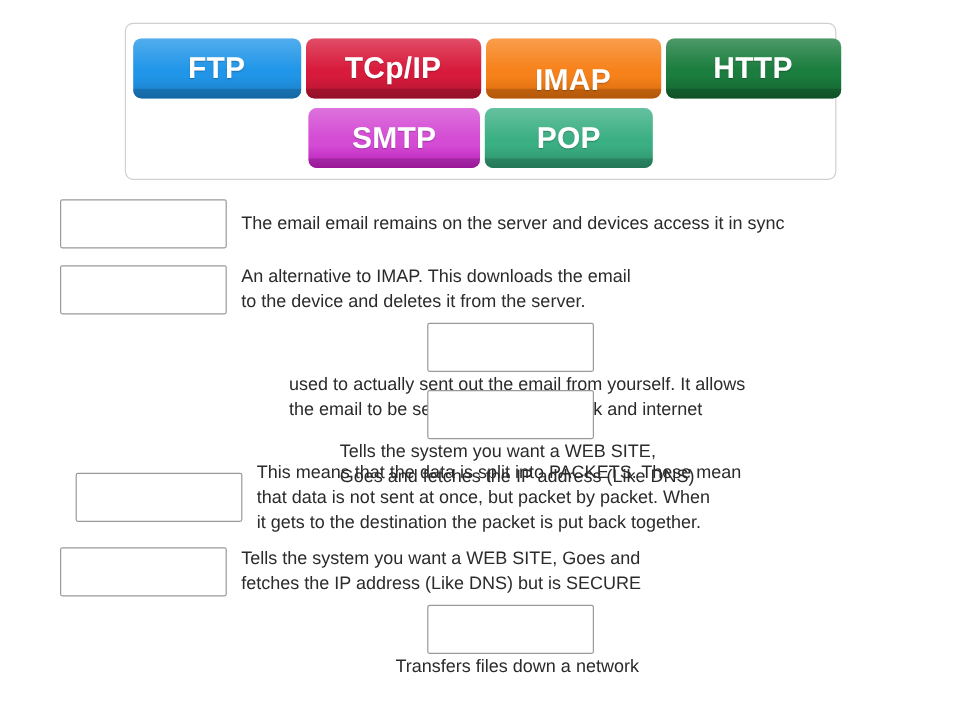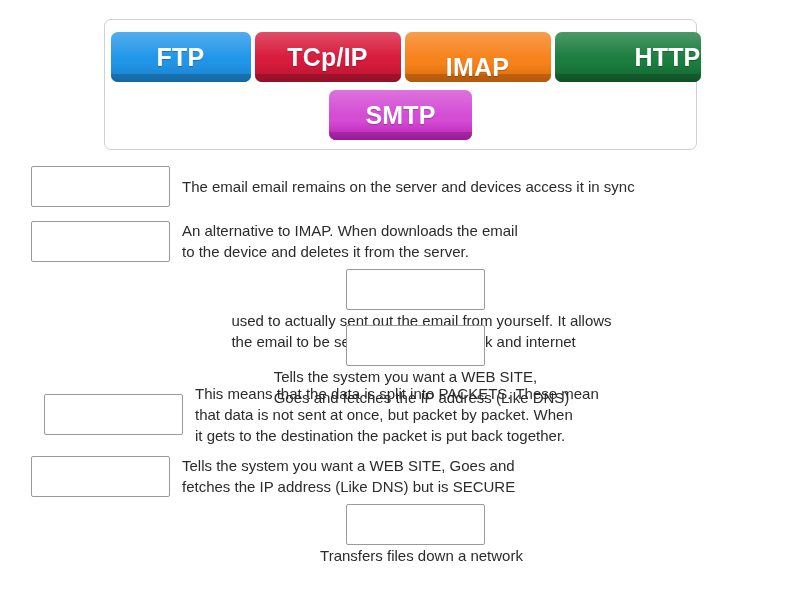--- a/index.html
+++ b/index.html
@@ -80,21 +80,21 @@
   
   .rows {
     position: absolute;
     left: 0;
     top: 160px;
     width: 800px;
   }
   .row {
     display: flex;
     align-items: center;
-    padding-left: 31px;
+    padding-left: 50px;
     box-sizing: border-box;
   }
   .dropzone {
     flex: 0 0 auto;
     width: 139px;
     height: 41px;
     box-sizing: border-box;
     background: #ffffff;
     border: 1px solid #9a9a9a;
     border-radius: 2px;
@@ -114,39 +114,42 @@
   <div class="tile-row row-1">
       <div class="tile" style="width: 140px; background: linear-gradient(rgb(33, 150, 232) 0%, rgb(33, 150, 232) 62%, rgb(26, 124, 196) 100%); box-shadow: rgb(26, 124, 196) 0px -1px 0px inset;">
         <span class="tile-label">FTP</span>
       </div>
       <div class="tile" style="width: 146px; background: linear-gradient(rgb(216, 27, 60) 0%, rgb(216, 27, 60) 62%, rgb(176, 20, 48) 100%); box-shadow: rgb(176, 20, 48) 0px -1px 0px inset;">
         <span class="tile-label">TCp/IP</span>
       </div>
       <div class="tile" style="width: 146px; background: linear-gradient(rgb(247, 130, 27) 0%, rgb(247, 130, 27) 62%, rgb(214, 106, 12) 100%); box-shadow: rgb(214, 106, 12) 0px -1px 0px inset; align-items: flex-end;">
         <span class="tile-label">IMAP</span>
       </div>
-      <div class="tile" style="width: 146px; background: linear-gradient(rgb(27, 125, 62) 0%, rgb(27, 125, 62) 62%, rgb(20, 98, 47) 100%); box-shadow: rgb(20, 98, 47) 0px -1px 0px inset; justify-content: flex-end;">
+      <div class="tile" style="width: 146px; background: linear-gradient(rgb(27, 125, 62) 0%, rgb(27, 125, 62) 62%, rgb(20, 98, 47) 100%); box-shadow: rgb(20, 98, 47) 0px -1px 0px inset;">
         <span class="tile-label">HTTP</span>
       </div>
     </div>
   <div class="tile-row row-2">
       <div class="tile" style="width: 143px; background: linear-gradient(rgb(212, 75, 212) 0%, rgb(212, 75, 212) 62%, rgb(184, 30, 184) 100%); box-shadow: rgb(184, 30, 184) 0px -1px 0px inset;">
         <span class="tile-label">SMTP</span>
+      </div>
+      <div class="tile" style="width: 140px; background: linear-gradient(rgb(59, 175, 132) 0%, rgb(59, 175, 132) 62%, rgb(44, 143, 106) 100%); box-shadow: rgb(44, 143, 106) 0px -1px 0px inset;">
+        <span class="tile-label">POP</span>
       </div>
     </div>
 </div>
 
 <div class="rows">
     <div class="row" style="height: 53px;">
       <div class="dropzone"></div>
       <div class="definition">The email email remains on the server and devices access it in sync</div>
     </div>
     <div class="row" style="height: 56px;">
       <div class="dropzone"></div>
-      <div class="definition">An alternative to IMAP. When downloads the email
+      <div class="definition">An alternative to IMAP. This downloads the email
 to the device and deletes it from the server.</div>
     </div>
     <div class="row" style="height: 56px; flex-direction: column;">
       <div class="dropzone"></div>
       <div class="definition">used to actually sent out the email from yourself. It allows
 the email to be sent across the network and internet</div>
     </div>
     <div class="row" style="height: 56px; flex-direction: column;">
       <div class="dropzone"></div>
       <div class="definition">Tells the system you want a WEB SITE,

